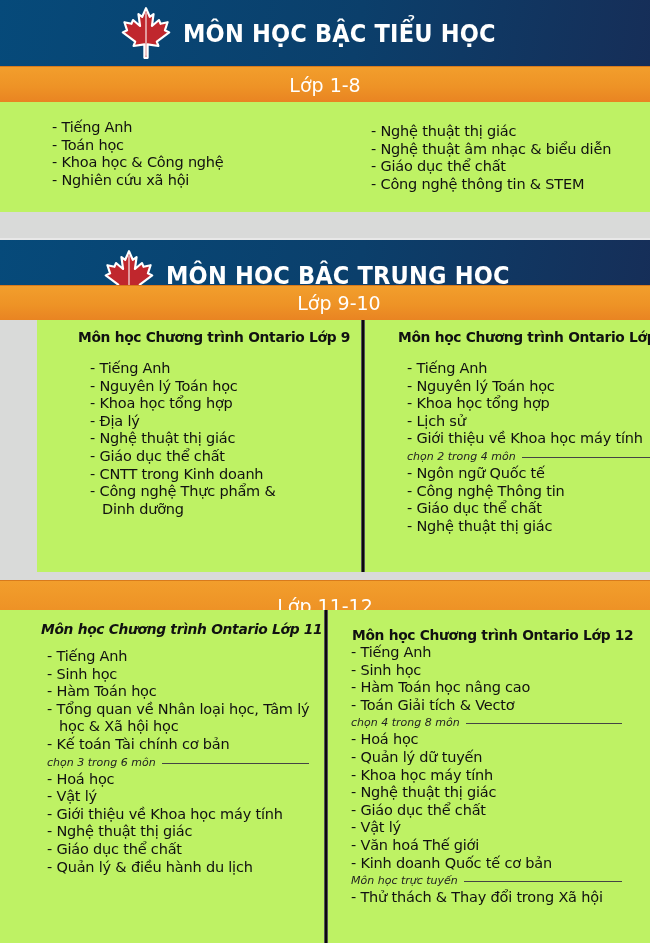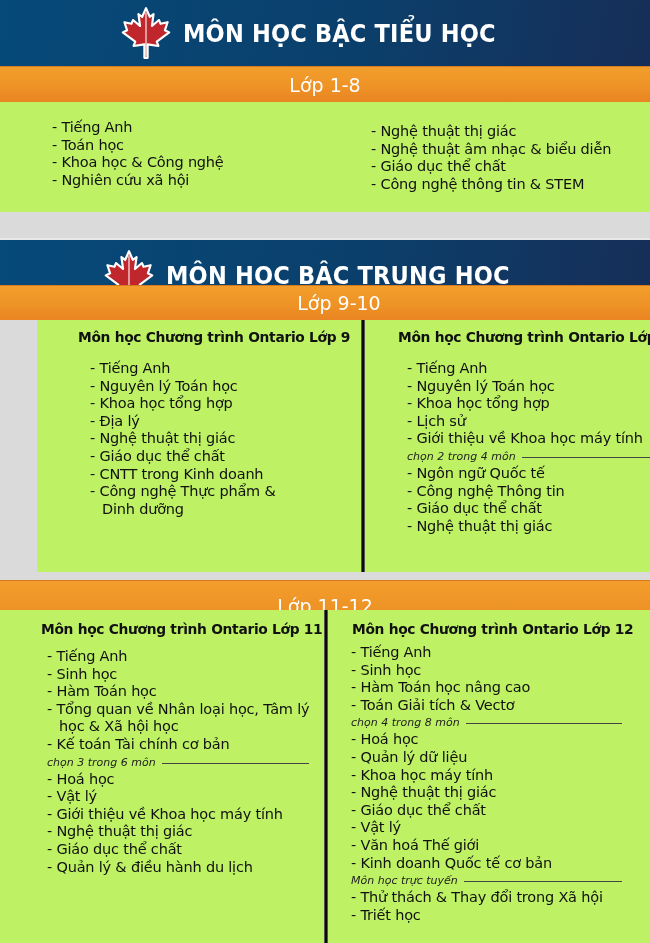--- a/index.html
+++ b/index.html
@@ -129,21 +129,21 @@
   </div>
 </div>
 
 <div class="band" style="top:580px; height:50px;">
   <span>Lớp 11-12</span>
 </div>
 
 <div class="panel" style="top:610px; height:333px;">
   <div class="divider-v" style="left:324px; top:0; height:333px;"></div>
 
-  <div class="col-title" style="left:41px; top:11px;">Môn học Chương trình Ontario Lớp 11</div>
+  <div class="col-title" style="left:41px; top:11px;font-style:italic;">Môn học Chương trình Ontario Lớp 11</div>
   <div class="col" style="left:47px; top:38px; width:262px;">
     <ul class="list">
       <li><span>- </span><span>Tiếng Anh</span></li>
       <li><span>- </span><span>Sinh học</span></li>
       <li><span>- </span><span>Hàm Toán học</span></li>
       <li><span>- </span><span>Tổng quan về Nhân loại học, Tâm lý</span><span class="cont">học &amp; Xã hội học</span></li>
       <li><span>- </span><span>Kế toán Tài chính cơ bản</span></li>
     </ul>
     <div class="note">
       <span>chọn 3 trong 6 môn</span>
@@ -152,44 +152,43 @@
     <ul class="list">
       <li><span>- </span><span>Hoá học</span></li>
       <li><span>- </span><span>Vật lý</span></li>
       <li><span>- </span><span>Giới thiệu về Khoa học máy tính</span></li>
       <li><span>- </span><span>Nghệ thuật thị giác</span></li>
       <li><span>- </span><span>Giáo dục thể chất</span></li>
       <li><span>- </span><span>Quản lý &amp; điều hành du lịch</span></li>
     </ul>
   </div>
 
-  <div class="col-title" style="left:352px; top:11px;">Môn học Chương trình Ontario Lớp 12</div>
+  <div class="col-title" style="left:352px; top:17px;">Môn học Chương trình Ontario Lớp 12</div>
   <div class="col" style="left:351px; top:34px; width:271px;">
     <ul class="list">
       <li><span>- </span><span>Tiếng Anh</span></li>
       <li><span>- </span><span>Sinh học</span></li>
       <li><span>- </span><span>Hàm Toán học nâng cao</span></li>
       <li><span>- </span><span>Toán Giải tích &amp; Vectơ</span></li>
     </ul>
     <div class="note">
       <span>chọn 4 trong 8 môn</span>
         <span class="rule"></span>
     </div>
     <ul class="list">
       <li><span>- </span><span>Hoá học</span></li>
-      <li><span>- </span><span>Quản lý dữ liệu</span></li>
+      <li><span>- </span><span>Quản lý dữ tuyến</span></li>
       <li><span>- </span><span>Khoa học máy tính</span></li>
       <li><span>- </span><span>Nghệ thuật thị giác</span></li>
       <li><span>- </span><span>Giáo dục thể chất</span></li>
       <li><span>- </span><span>Vật lý</span></li>
       <li><span>- </span><span>Văn hoá Thế giới</span></li>
       <li><span>- </span><span>Kinh doanh Quốc tế cơ bản</span></li>
     </ul>
     <div class="note">
       <span>Môn học trực tuyến</span>
         <span class="rule"></span>
     </div>
     <ul class="list">
       <li><span>- </span><span>Thử thách &amp; Thay đổi trong Xã hội</span></li>
-      <li><span>- </span><span>Triết học</span></li>
     </ul>
   </div>
 </div>
 
 </body></html>

